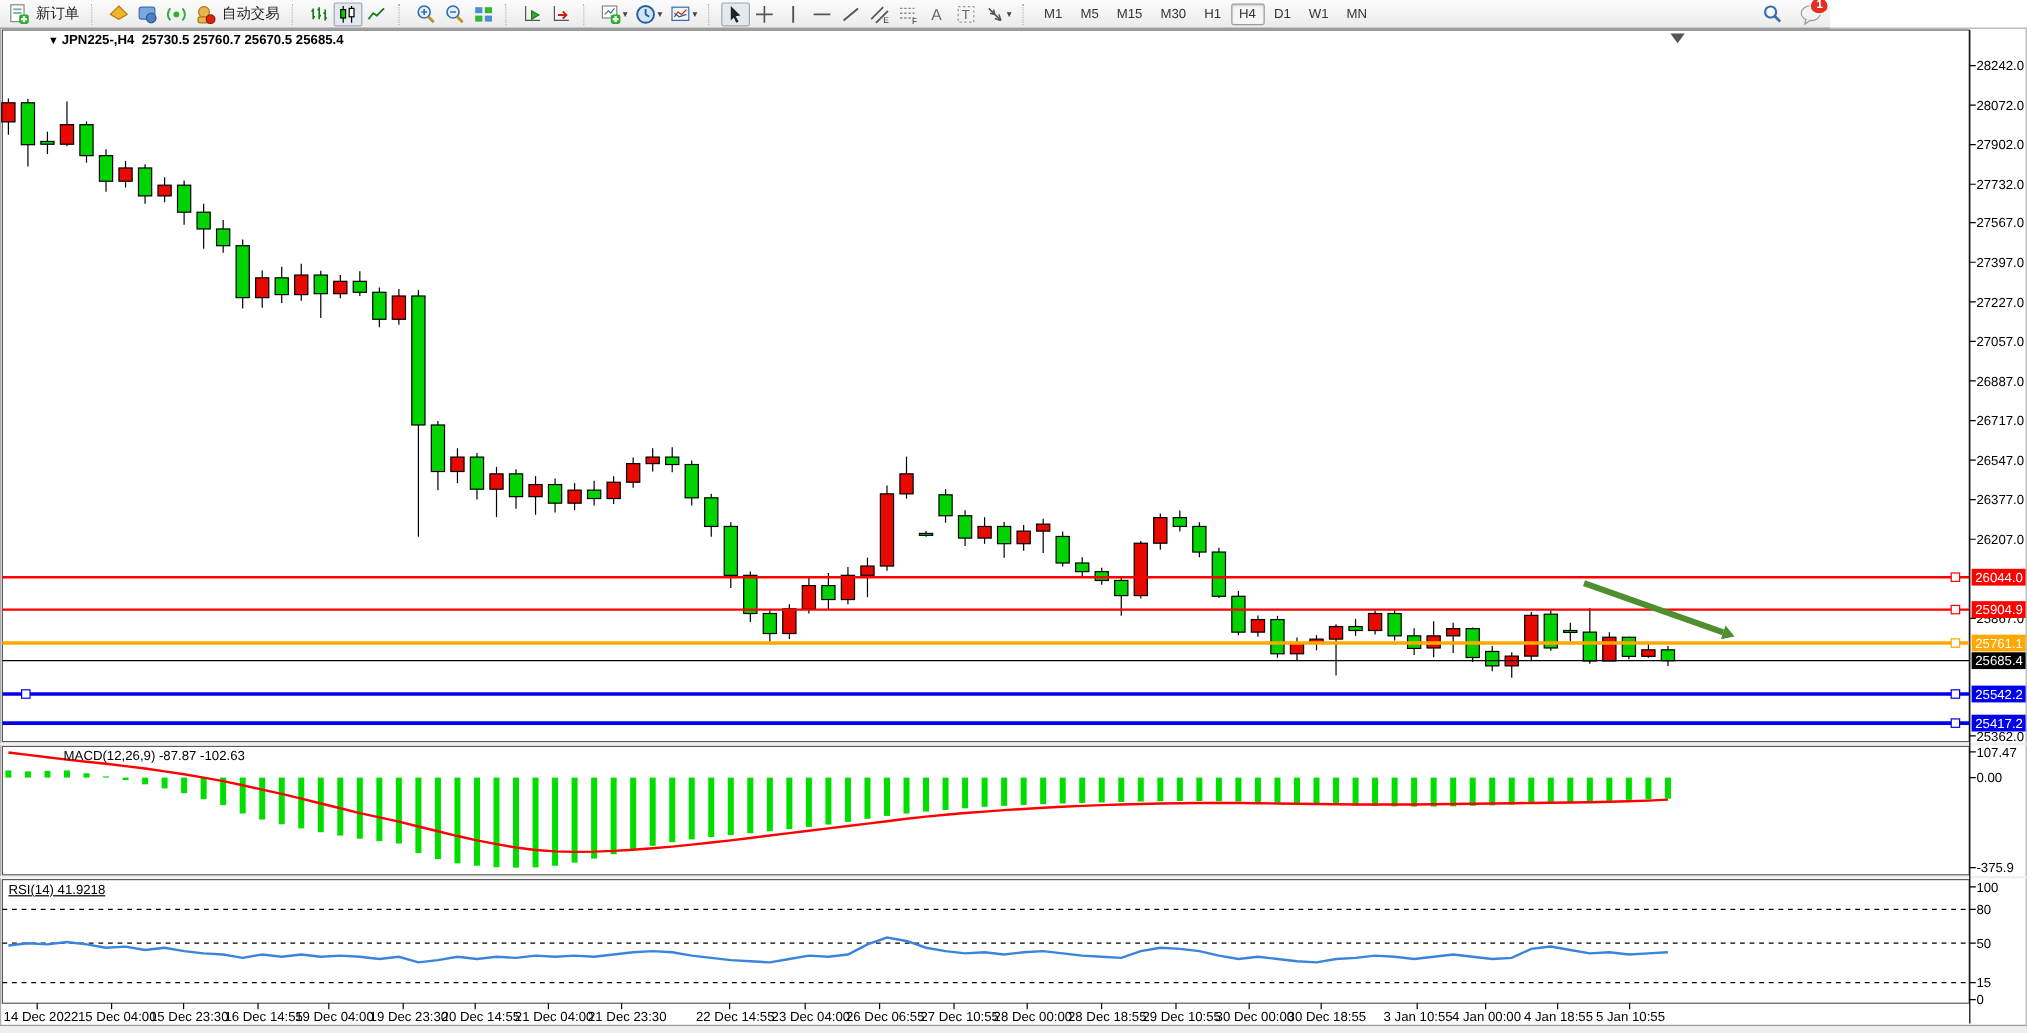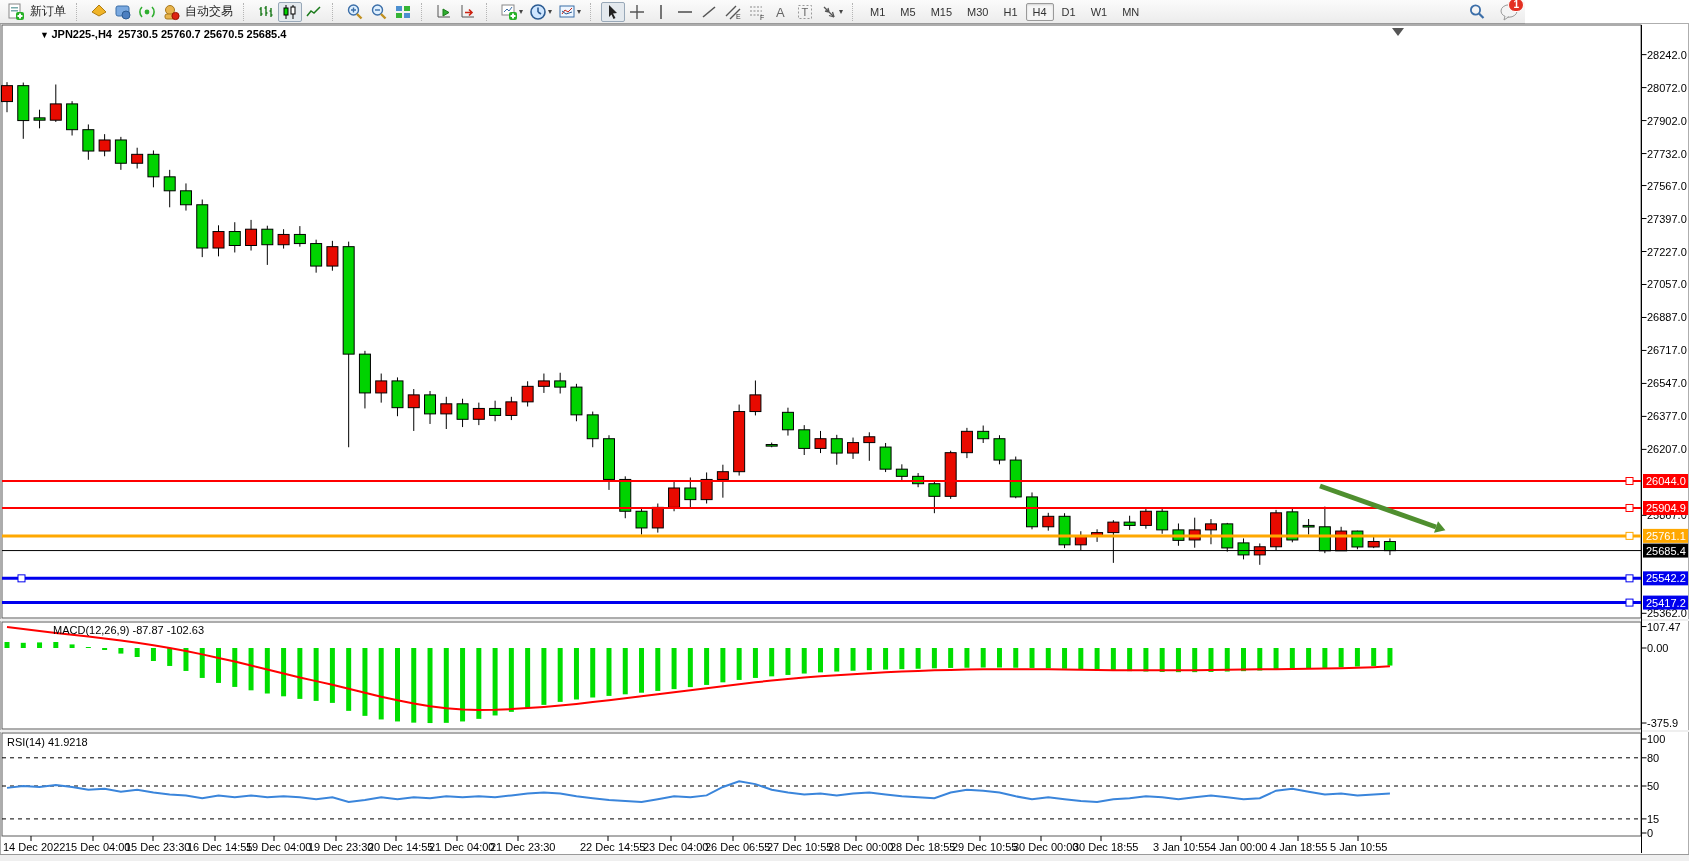--- a/index.html
+++ b/index.html
@@ -635,15 +635,15 @@
       <span class="badge">1</span>
     </div>
   </div>
 </div>
 
 <div class="overlay" style="left:8px;top:28px;font-weight:bold;margin-left:32px;">
   <span style="font-size:9px;">▼ </span><span>JPN225-,H4</span>&nbsp;
   <span style="font-weight:bold;">25730.5 25760.7 25670.5 25685.4</span>
 </div>
 <div class="overlay" style="left:7px;top:624px;margin-left:46px;">MACD(12,26,9) -87.87 -102.63</div>
-<div class="overlay" style="left:7px;top:736px;">RSI(14) 41.9218</div>
+<div class="overlay" style="left:7px;top:736px;text-decoration:underline;">RSI(14) 41.9218</div>
 
 <div class="bottomstrip"></div>
 
 </body></html>

